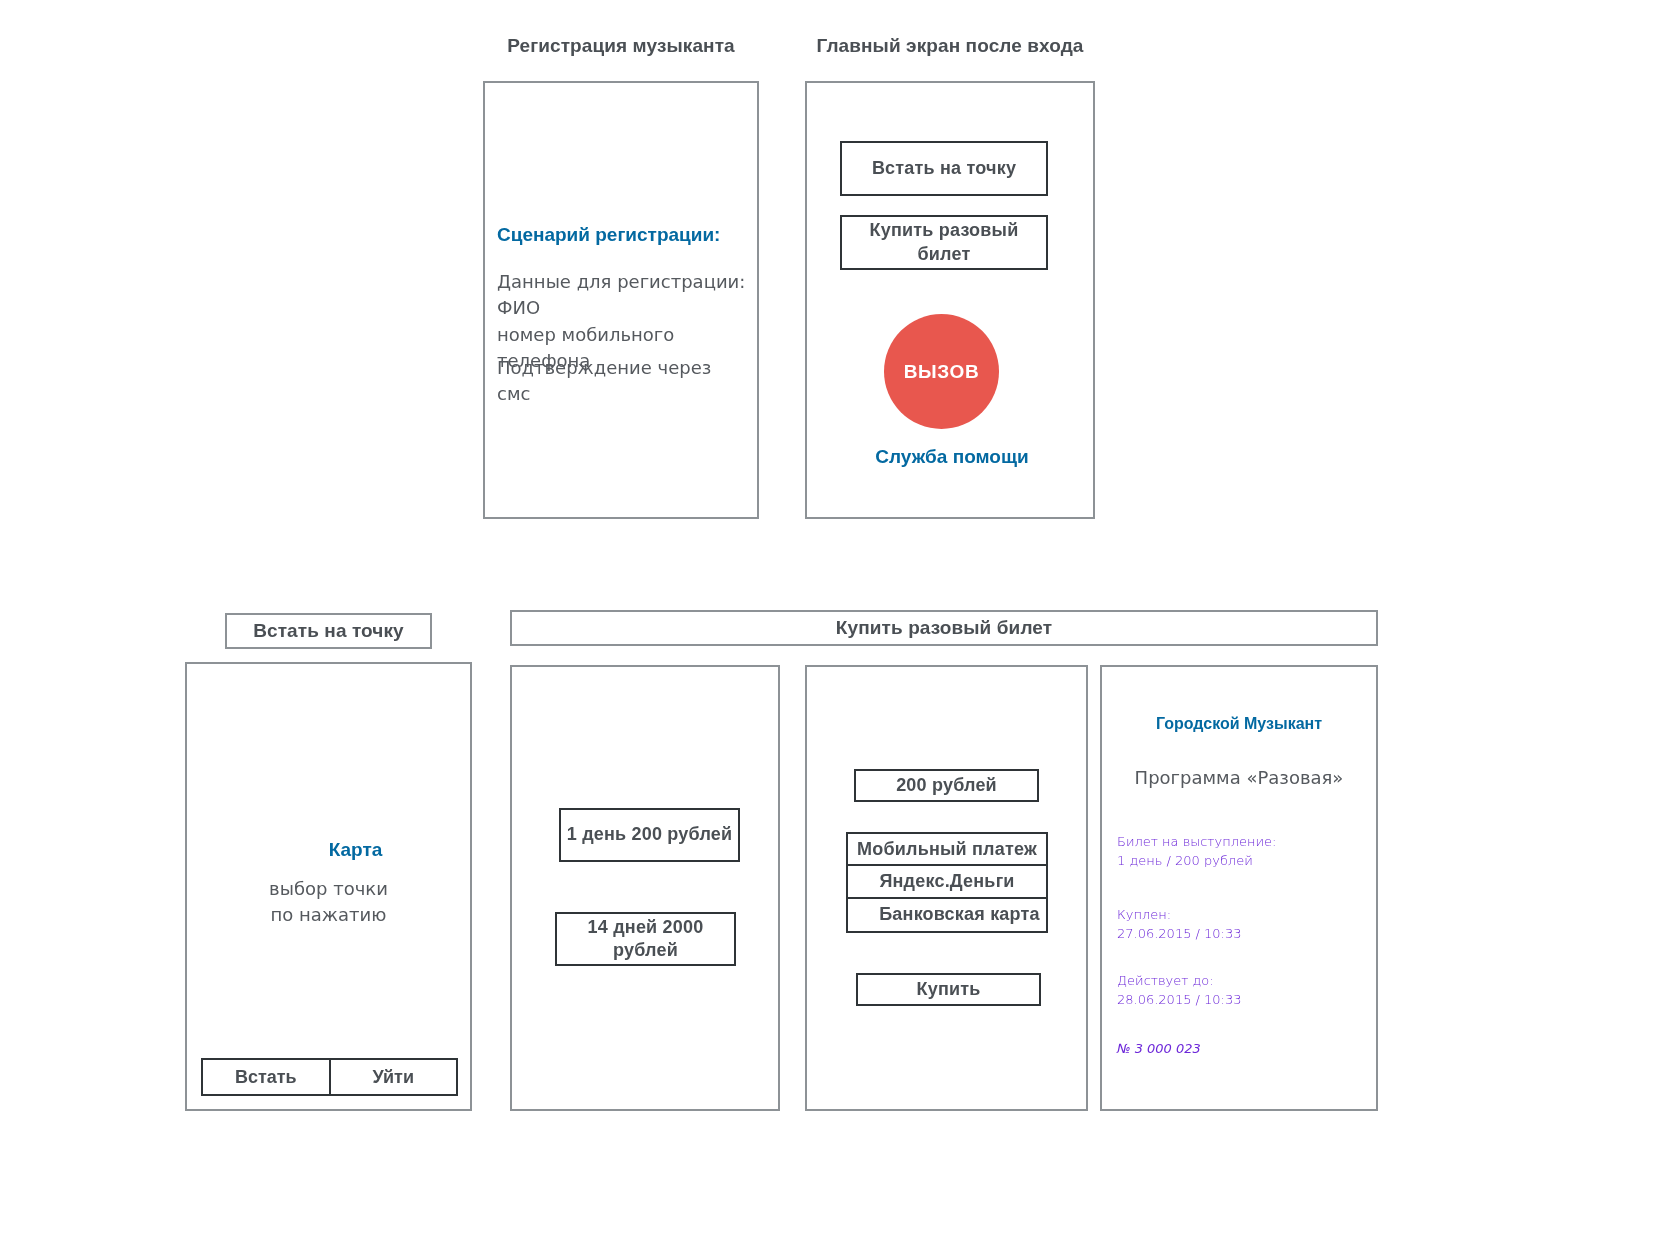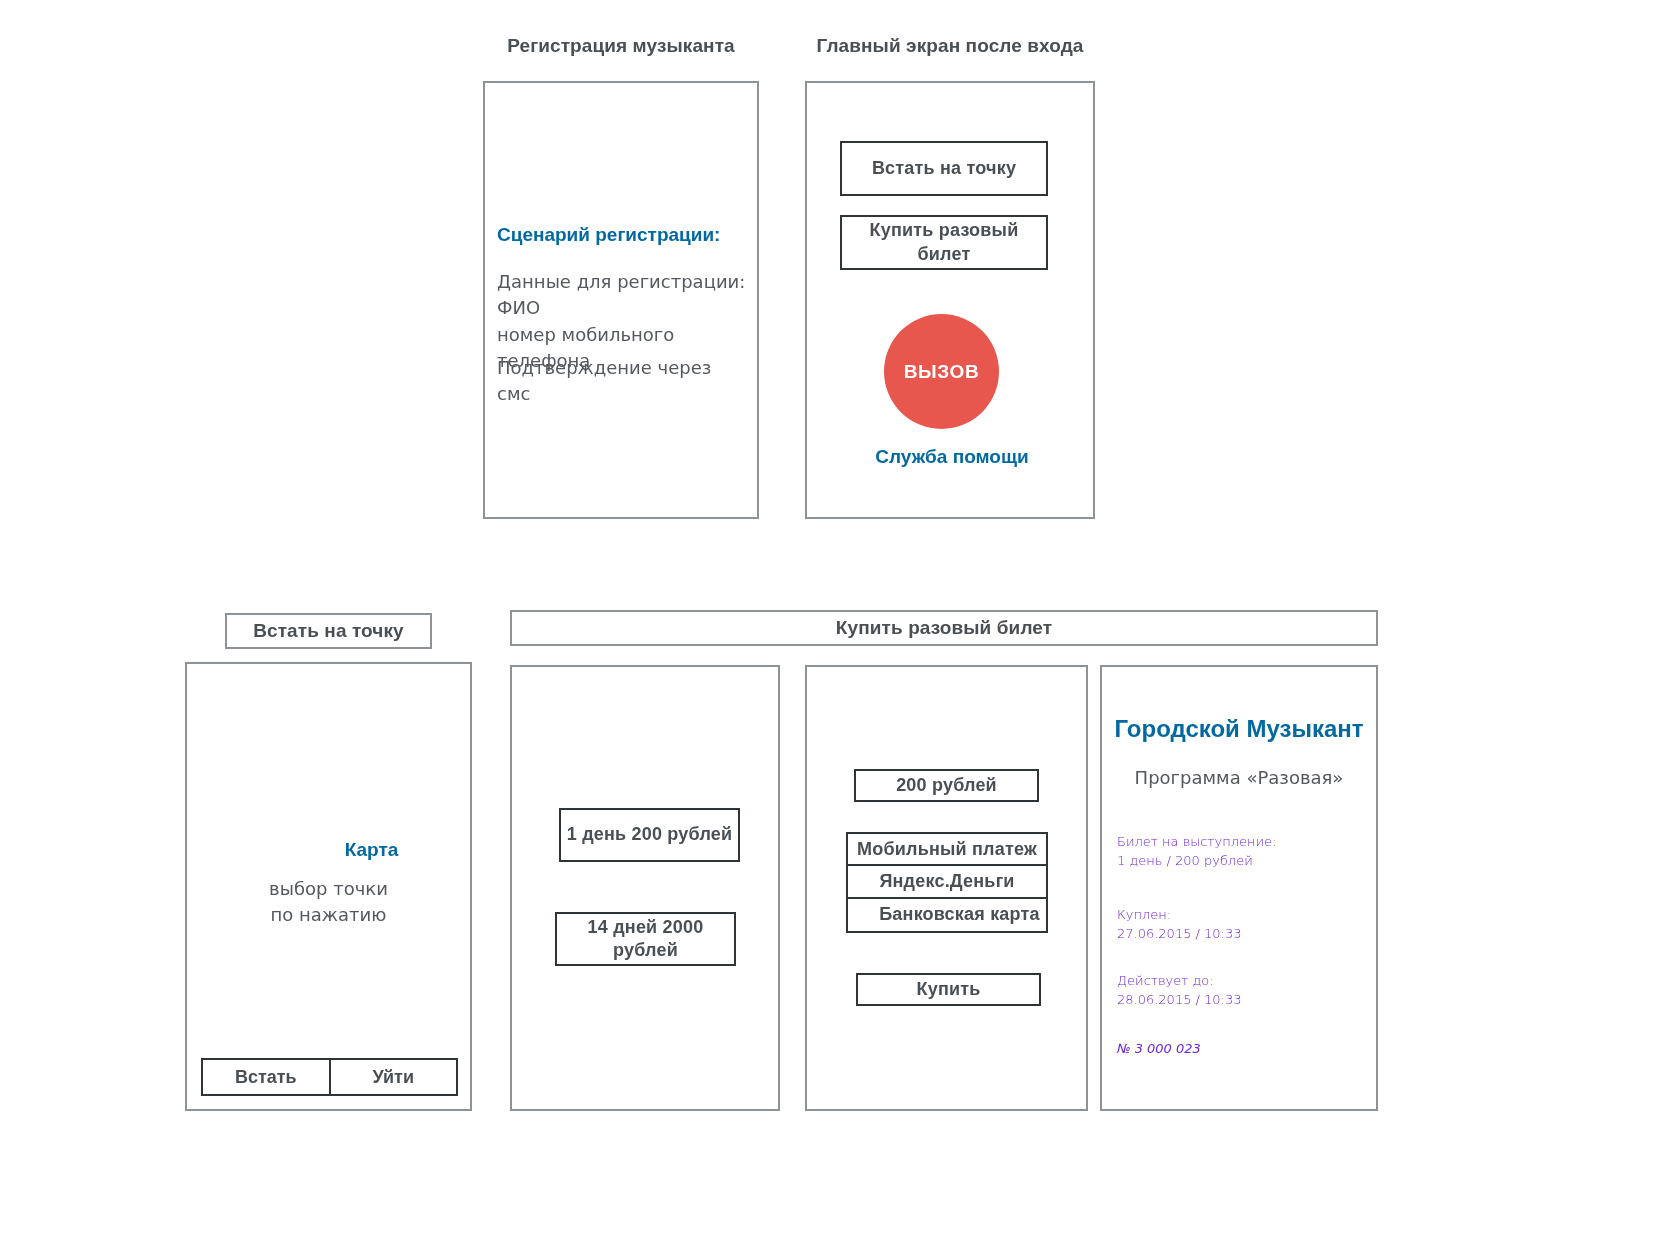--- a/index.html
+++ b/index.html
@@ -184,21 +184,21 @@
     </div>
 
     <div class="bold-heading center-label" style="left:0px; top:363px; width:290px;">Служба помощи</div>
   </div>
 
   <div class="wide-bar" style="left:225px; top:613px; width:207px; height:36px;">
     <span>Встать на точку</span>
   </div>
 
   <div class="screen" style="left:185px; top:662px; width:287px; height:449px;">
-    <div class="bold-heading center-label" style="left:0px; top:175px; width:337px;padding-left:16px;">Карта</div>
+    <div class="bold-heading center-label" style="left:0px; top:175px; width:337px;">Карта</div>
     <div class="light-text center-label" style="left:0px; top:212px; width:283px;">выбор точки
 по нажатию</div>
 
     <div class="map-actions" style="left:14px; top:394px; width:257px; height:38px;">
       <div>
         <span>Встать</span>
       </div>
       <div>
         <span>Уйти</span>
       </div>
@@ -236,21 +236,21 @@
         <span>Банковская карта</span>
       </div>
     </div>
 
     <div class="btn" style="left:49px; top:306px; width:185px; height:33px;">
       <span>Купить</span>
     </div>
   </div>
 
   <div class="screen" style="left:1100px; top:665px; width:278px; height:446px;">
-    <div class="bold-heading center-label" style="left:0px; top:48px; width:274px; font-size:24px;">Городской Музыкант</div>
+    <div class="bold-heading center-label" style="left:0px; top:48px; width:274px; font-size:16px;">Городской Музыкант</div>
 
     <div class="light-text center-label" style="left:0px; top:98px; width:274px;">Программа «Разовая»</div>
 
     <div class="ticket-text" style="left:15px; top:166px; width:250px;">Билет на выступление:
 1 день / 200 рублей</div>
 
     <div class="ticket-text" style="left:15px; top:239px; width:250px;">Куплен:
 27.06.2015 / 10:33</div>
 
     <div class="ticket-text" style="left:15px; top:305px; width:250px;">Действует до:

